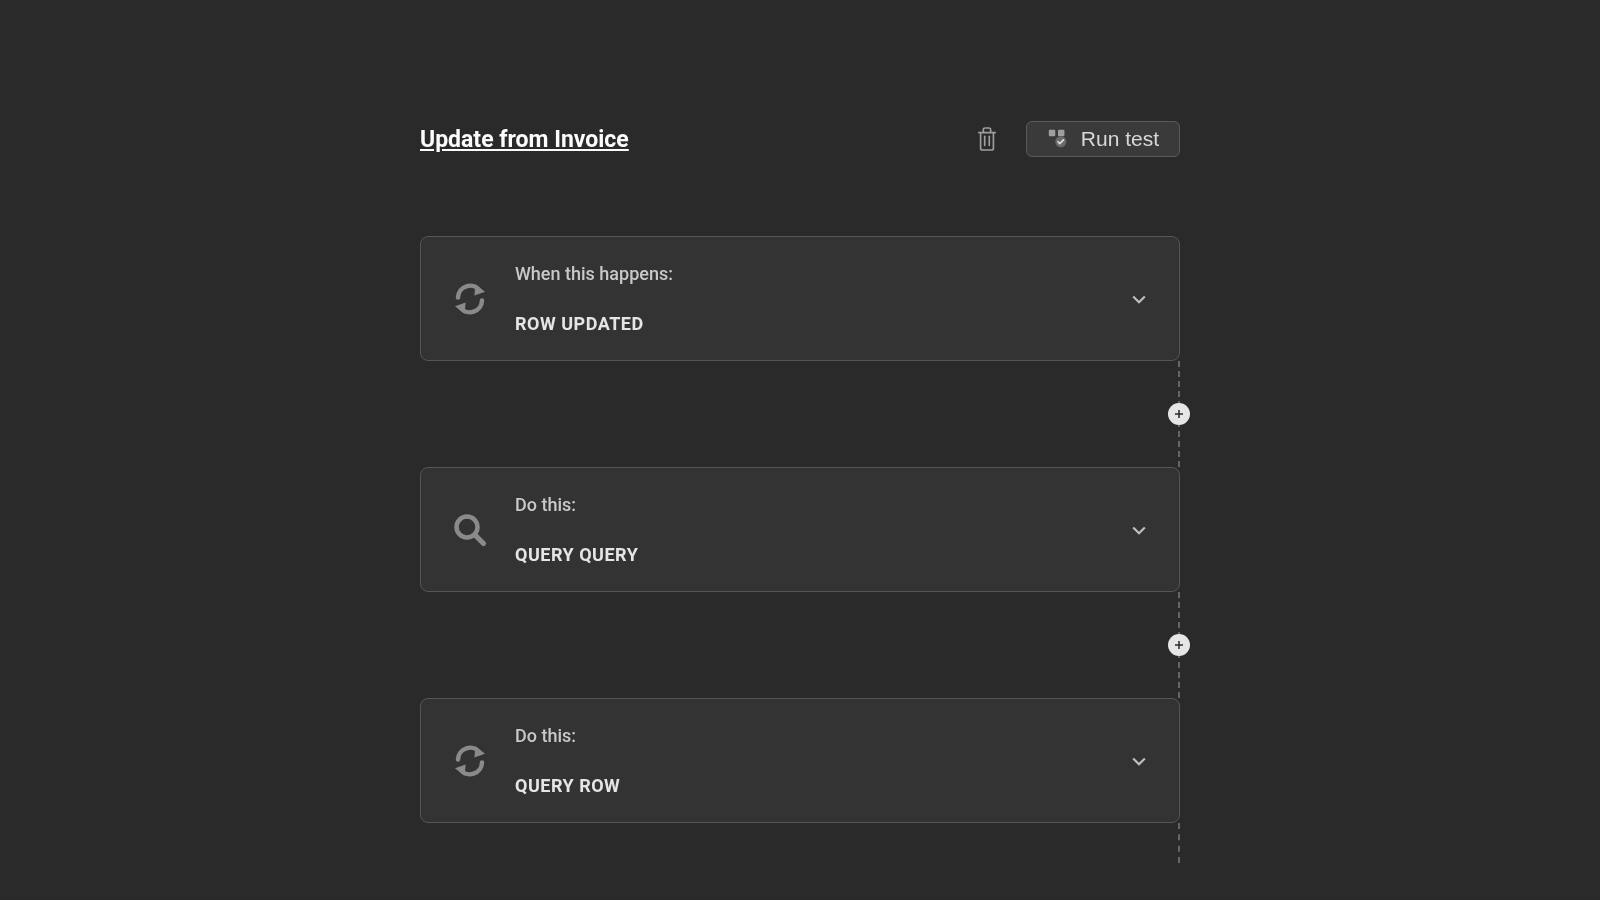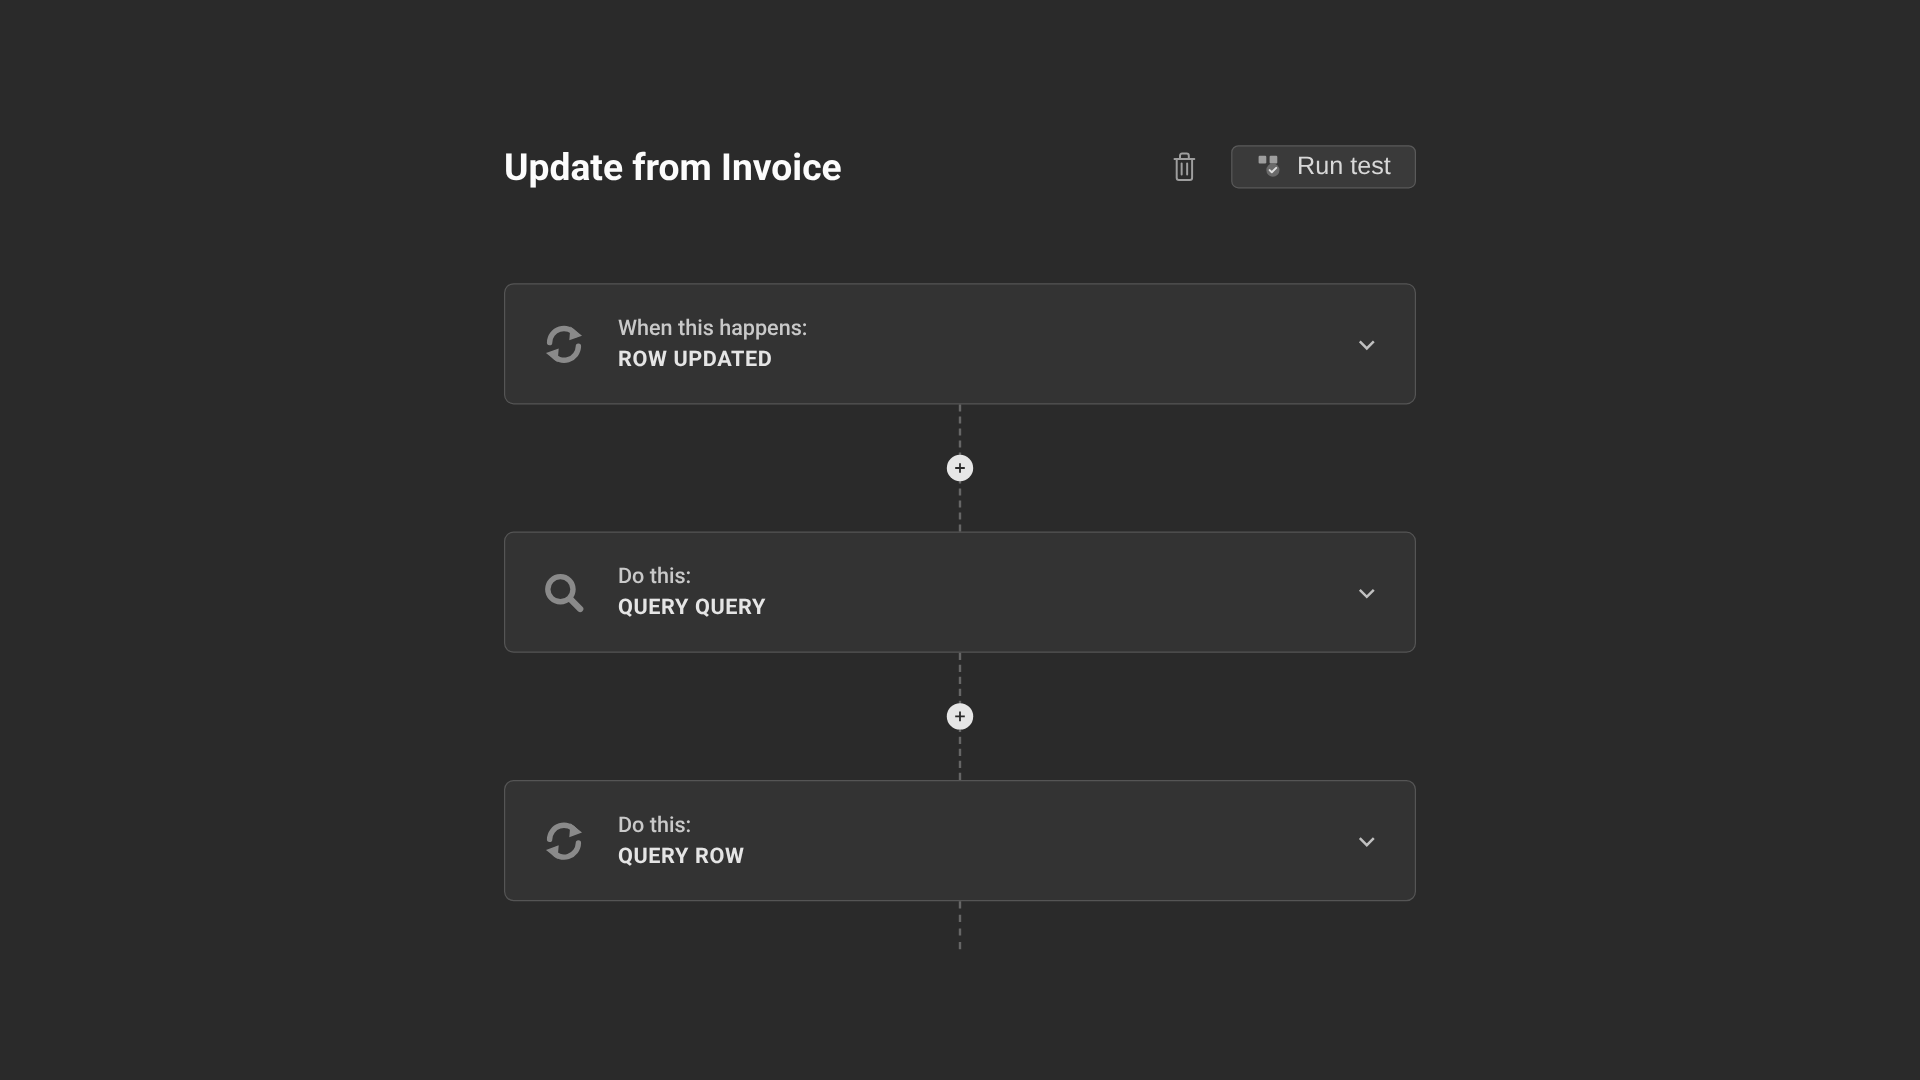--- a/index.html
+++ b/index.html
@@ -18,24 +18,25 @@
     width: 760px;
     margin: 0 auto;
     padding-top: 120px;
   }
   .header {
     display: flex;
     align-items: center;
     margin-bottom: 78px;
   }
   .title {
-    font-size: 31px;
+    font-size: 23px;
     font-weight: 700;
     color: #fcfcfc;
     flex: 1;
+    text-decoration: underline;
   }
   .header-actions {
     display: flex;
     align-items: center;
     gap: 22px;
   }
   .trash-btn {
     background: none;
     border: none;
     cursor: pointer;
@@ -64,21 +65,21 @@
     font-weight: 500;
   }
   .run-test-icon {
     width: 22px;
     height: 22px;
     position: relative;
   }
   .steps {
     display: flex;
     flex-direction: column;
-    align-items: center;
+    align-items: flex-end;
   }
   .step-card {
     width: 100%;
     background: #333333;
     border: 1px solid #555555;
     border-radius: 8px;
     padding: 26px 30px;
     display: flex;
     align-items: center;
     cursor: pointer;
@@ -107,20 +108,21 @@
   .step-label {
     color: #c9c9c9;
     font-size: 18px;
     font-weight: 500;
   }
   .step-action {
     color: #e5e5e5;
     font-size: 18px;
     font-weight: 700;
     letter-spacing: 0.5px;
+    margin-top: 24px;
   }
   .chevron {
     width: 20px;
     height: 20px;
   }
   .chevron svg {
     width: 20px;
     height: 20px;
     stroke: #c0c0c0;
     fill: none;

